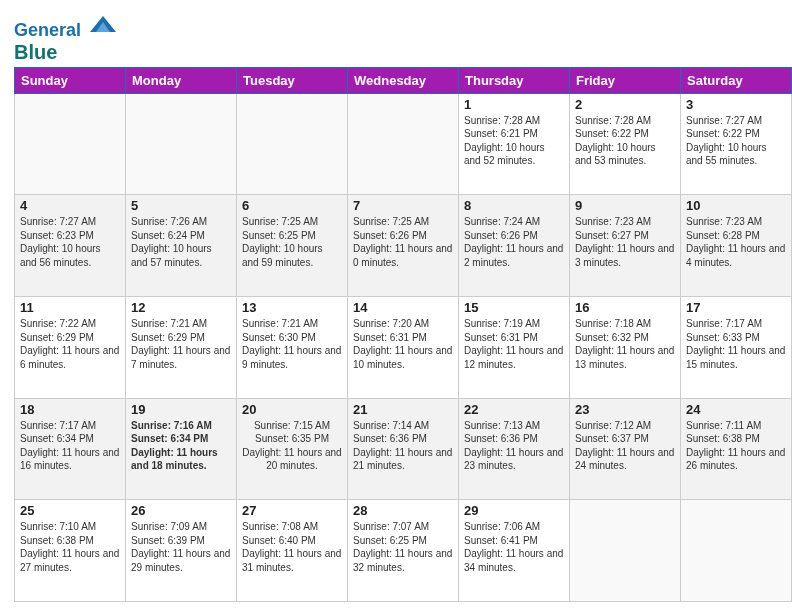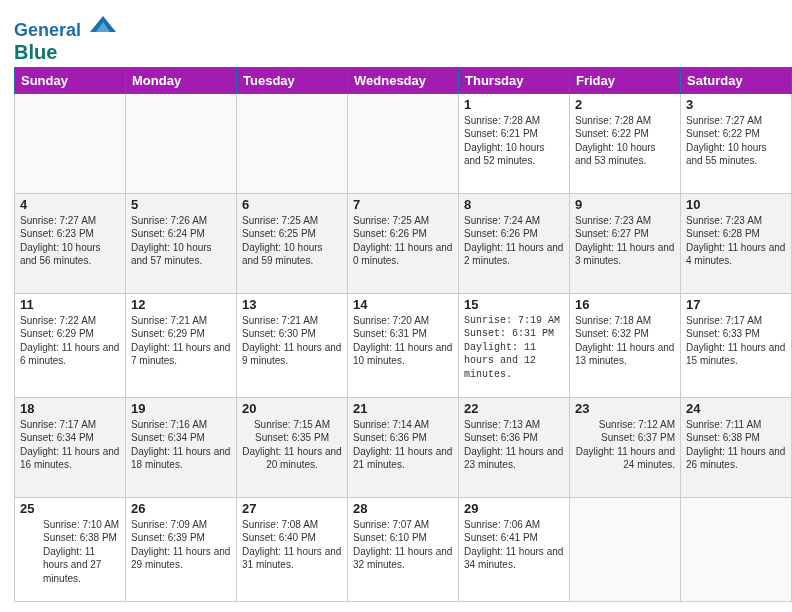--- a/index.html
+++ b/index.html
@@ -223,21 +223,21 @@
 Daylight: 11 hours and 9 minutes.</div>
           </td>
           <td>
             <div class="day-num">14</div>
             <div class="day-info" style="white-space: pre-line;">Sunrise: 7:20 AM
 Sunset: 6:31 PM
 Daylight: 11 hours and 10 minutes.</div>
           </td>
           <td>
             <div class="day-num">15</div>
-            <div class="day-info" style="white-space: pre-line; font-family: Liberation Mono, monospace;">Sunrise: 7:19 AM
+            <div class="day-info" style="white-space: pre-line;">Sunrise: 7:19 AM
 Sunset: 6:31 PM
 Daylight: 11 hours and 12 minutes.</div>
           </td>
           <td>
             <div class="day-num">16</div>
             <div class="day-info" style="white-space: pre-line;">Sunrise: 7:18 AM
 Sunset: 6:32 PM
 Daylight: 11 hours and 13 minutes.</div>
           </td>
           <td>
@@ -249,21 +249,21 @@
         </tr>
         <tr class="row-alt">
           <td>
             <div class="day-num">18</div>
             <div class="day-info" style="white-space: pre-line;">Sunrise: 7:17 AM
 Sunset: 6:34 PM
 Daylight: 11 hours and 16 minutes.</div>
           </td>
           <td>
             <div class="day-num">19</div>
-            <div class="day-info" style="white-space: pre-line;">Sunrise: 7:16 AM
+            <div class="day-info" style="white-space: pre-line; font-weight: bold;">Sunrise: 7:16 AM
 Sunset: 6:34 PM
 Daylight: 11 hours and 18 minutes.</div>
           </td>
           <td>
             <div class="day-num">20</div>
             <div class="day-info" style="white-space: pre-line; text-align: center;">Sunrise: 7:15 AM
 Sunset: 6:35 PM
 Daylight: 11 hours and 20 minutes.</div>
           </td>
           <td>
@@ -273,54 +273,54 @@
 Daylight: 11 hours and 21 minutes.</div>
           </td>
           <td>
             <div class="day-num">22</div>
             <div class="day-info" style="white-space: pre-line;">Sunrise: 7:13 AM
 Sunset: 6:36 PM
 Daylight: 11 hours and 23 minutes.</div>
           </td>
           <td>
             <div class="day-num">23</div>
-            <div class="day-info" style="white-space: pre-line; text-align: right;">Sunrise: 7:12 AM
+            <div class="day-info" style="white-space: pre-line;">Sunrise: 7:12 AM
 Sunset: 6:37 PM
 Daylight: 11 hours and 24 minutes.</div>
           </td>
           <td>
             <div class="day-num">24</div>
             <div class="day-info" style="white-space: pre-line;">Sunrise: 7:11 AM
 Sunset: 6:38 PM
 Daylight: 11 hours and 26 minutes.</div>
           </td>
         </tr>
         <tr>
           <td>
             <div class="day-num">25</div>
-            <div class="day-info" style="white-space: pre-line; margin-left: 23px;">Sunrise: 7:10 AM
+            <div class="day-info" style="white-space: pre-line;">Sunrise: 7:10 AM
 Sunset: 6:38 PM
 Daylight: 11 hours and 27 minutes.</div>
           </td>
           <td>
             <div class="day-num">26</div>
             <div class="day-info" style="white-space: pre-line;">Sunrise: 7:09 AM
 Sunset: 6:39 PM
 Daylight: 11 hours and 29 minutes.</div>
           </td>
           <td>
             <div class="day-num">27</div>
             <div class="day-info" style="white-space: pre-line;">Sunrise: 7:08 AM
 Sunset: 6:40 PM
 Daylight: 11 hours and 31 minutes.</div>
           </td>
           <td>
             <div class="day-num">28</div>
             <div class="day-info" style="white-space: pre-line;">Sunrise: 7:07 AM
-Sunset: 6:10 PM
+Sunset: 6:25 PM
 Daylight: 11 hours and 32 minutes.</div>
           </td>
           <td>
             <div class="day-num">29</div>
             <div class="day-info" style="white-space: pre-line;">Sunrise: 7:06 AM
 Sunset: 6:41 PM
 Daylight: 11 hours and 34 minutes.</div>
           </td>
           <td class="empty"></td>
           <td class="empty"></td>

